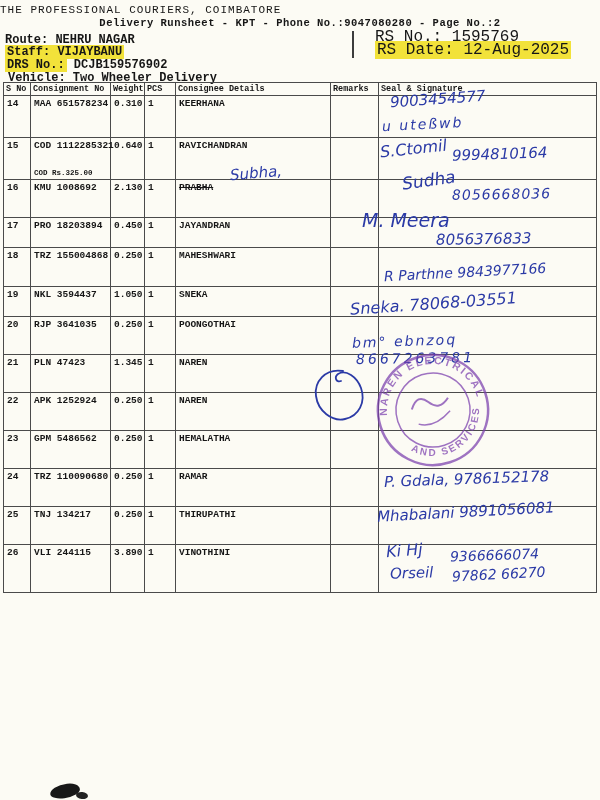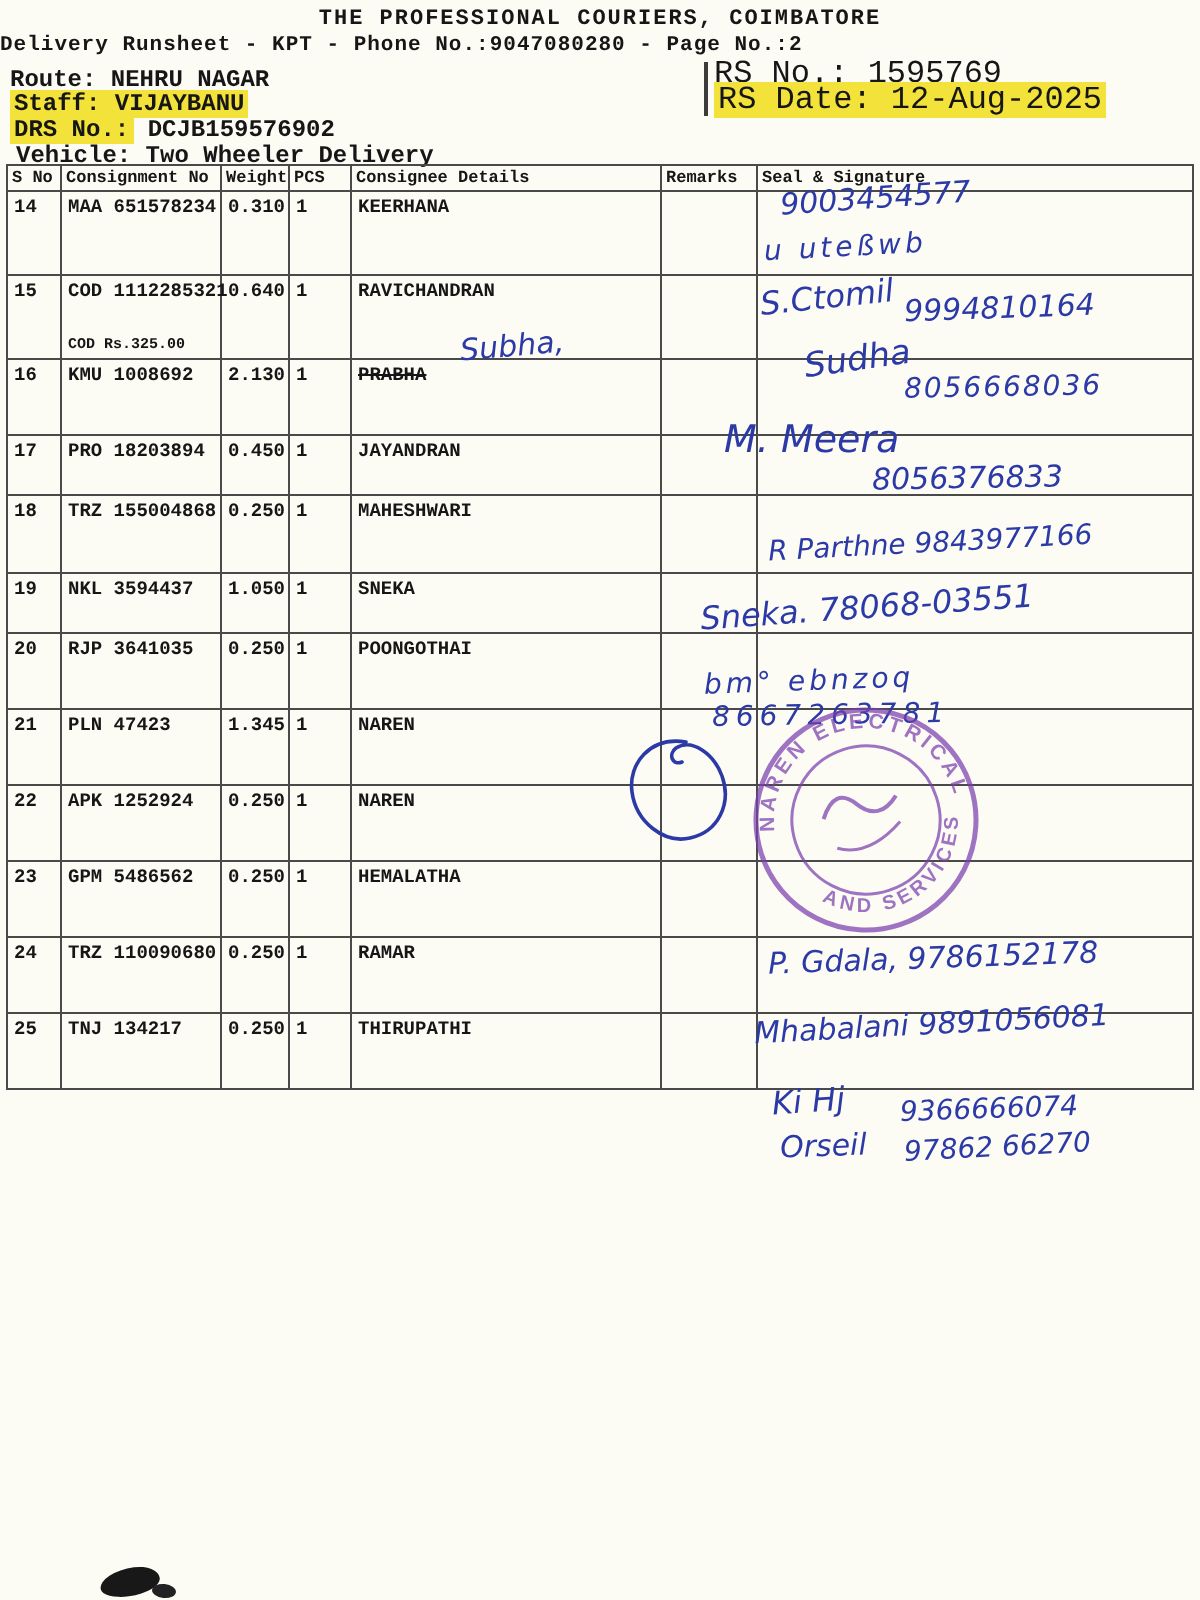--- a/index.html
+++ b/index.html
@@ -4,33 +4,33 @@
 <style>
   * { margin:0; padding:0; box-sizing:border-box; }
   html,body { background:#ffffff; }
   .page {
     position:relative; width:600px; height:800px; margin:0 auto;
     background:var(--paper, #fcfbf4); overflow:hidden;
     font-family:"Liberation Mono", monospace; color:#161616;
   }
 
   
-  .doc-title { position:absolute; top:4px; left:0; width:100%; text-align:center;
-    font-size:11px; font-weight:bold; letter-spacing:1px; }
-  .doc-subtitle { position:absolute; top:17px; left:0; width:100%; text-align:left;
+  .doc-title { position:absolute; top:4px; left:0; width:100%; 
+    font-size:11px; font-weight:normal; letter-spacing:1px; }
+  .doc-subtitle { position:absolute; top:17px; left:0; width:100%; text-align:center;
     font-size:10.5px; font-weight:bold; letter-spacing:0.5px; }
 
   
   .info div { position:absolute; font-size:12px; font-weight:bold; white-space:nowrap; }
   .i-route   { left:5px; top:33px; }
   .i-staff   { left:5px; top:45px; }
   .i-drs     { left:5px; top:58px; }
   .i-vehicle { left:8px; top:71px; }
   .rs-box { position:absolute; left:352px; top:31px; border-left:2px solid #3c3c3c;
-    padding-left:3px; height:27px; }
+    padding-left:21px; height:27px; }
   .rs-box div { position:static; line-height:13px; }
   .hl { background:var(--highlight, #f2e23a); padding:0 2px; }
 
   
   .sheet-table { position:absolute; left:3px; top:82px; width:594px;
     border-collapse:collapse; table-layout:fixed; }
   .sheet-table th { border:1px solid #4a4a4a; font-size:8.5px; font-weight:bold;
     text-align:left; padding:1px 2px; height:12px; white-space:nowrap; overflow:hidden; }
   .sheet-table td { border:1px solid #4a4a4a; font-size:9.5px; font-weight:bold;
     vertical-align:top; padding:2px 3px; white-space:nowrap; }
@@ -224,20 +224,29 @@
       </tr>
       <tr>
         <td>25</td>
         <td>TNJ 134217</td>
         <td>0.250</td>
         <td>1</td>
         <td>THIRUPATHI</td>
         <td></td>
         <td></td>
       </tr>
+      <tr>
+        <td>26</td>
+        <td>VLI 244115</td>
+        <td>3.890</td>
+        <td>1</td>
+        <td>VINOTHINI</td>
+        <td></td>
+        <td></td>
+      </tr>
     </tbody>
   </table>
 
   <div class="overlay">
     <span class="hw s14a">9003454577</span>
     <span class="hw s14b">u uteßwb</span>
     <span class="hw s15a">S.Ctomil</span>
     <span class="hw s15b">9994810164</span>
     <span class="hw s16sub">Subha,</span>
     <span class="hw s16a">Sudha</span>

